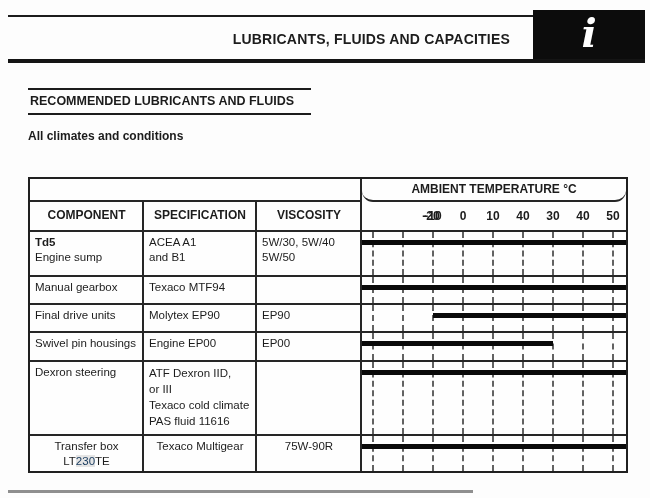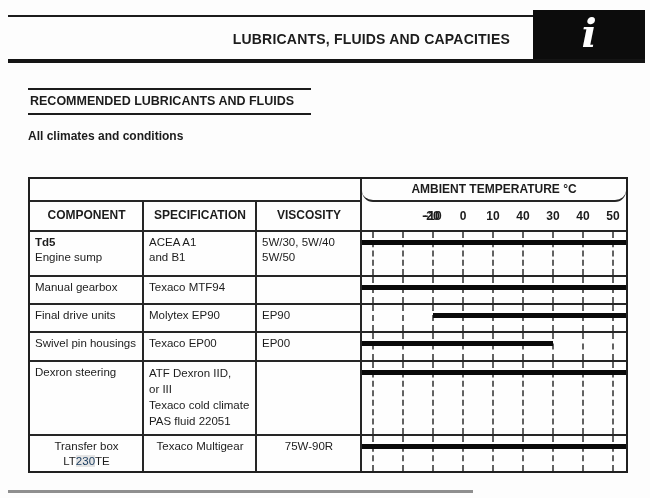--- a/index.html
+++ b/index.html
@@ -133,21 +133,21 @@
       <div class="dash" style="left: 190px;"></div>
       <div class="dash" style="left: 220px;"></div>
       <div class="dash" style="left: 250px;"></div>
       <div class="bar" style="left: 71px; width: 193px;"></div>
     </div>
 
   <div class="c">
     <div>Swivel pin housings</div>
   </div>
   <div class="c">
-    <div>Texaco EP00</div>
+    <div>Engine EP00</div>
   </div>
   <div class="c">
     <div>EP00</div>
   </div>
   <div class="c no-r temp">
       <div class="dash" style="left: 10px;"></div>
       <div class="dash" style="left: 40px;"></div>
       <div class="dash" style="left: 70px;"></div>
       <div class="dash" style="left: 100px;"></div>
       <div class="dash" style="left: 130px;"></div>
@@ -158,21 +158,21 @@
       <div class="bar" style="left: 0px; width: 191px;"></div>
     </div>
 
   <div class="c">
     <div>Dexron steering</div>
   </div>
   <div class="c tall">
     <div>ATF Dexron IID,</div>
     <div>or III</div>
     <div>Texaco cold climate</div>
-    <div>PAS fluid 22051</div>
+    <div>PAS fluid 11616</div>
   </div>
   <div class="c"></div>
   <div class="c no-r temp">
       <div class="dash" style="left: 10px;"></div>
       <div class="dash" style="left: 40px;"></div>
       <div class="dash" style="left: 70px;"></div>
       <div class="dash" style="left: 100px;"></div>
       <div class="dash" style="left: 130px;"></div>
       <div class="dash" style="left: 160px;"></div>
       <div class="dash" style="left: 190px;"></div>

